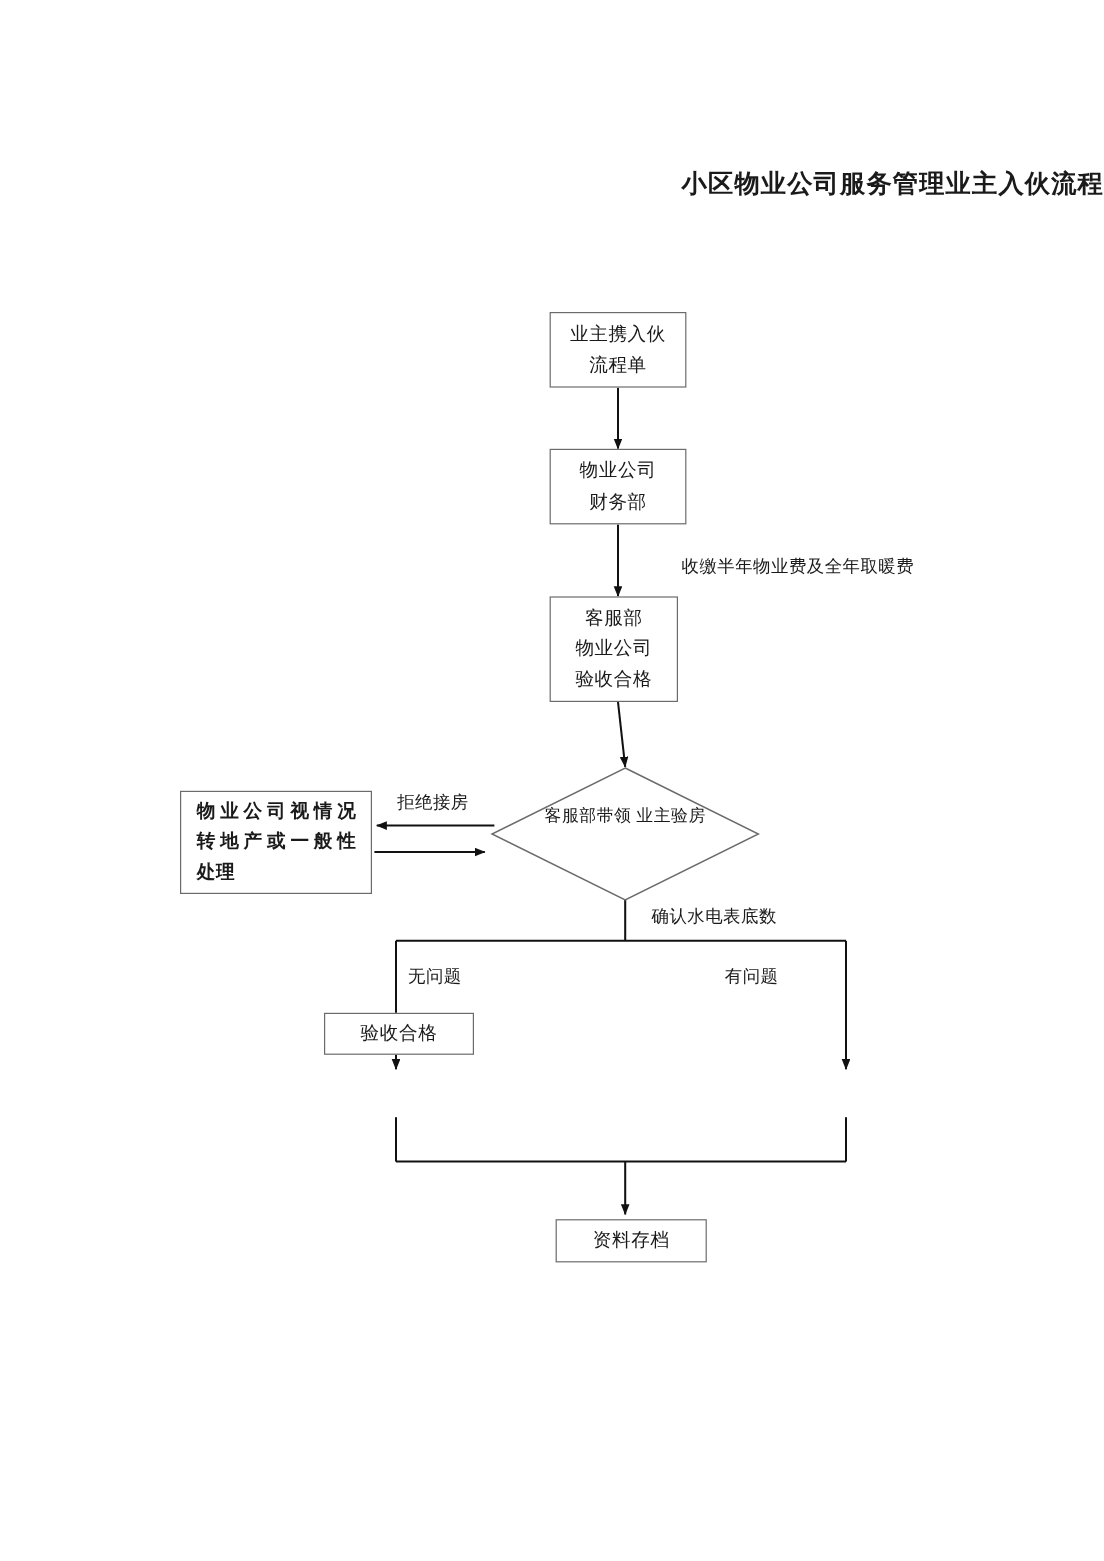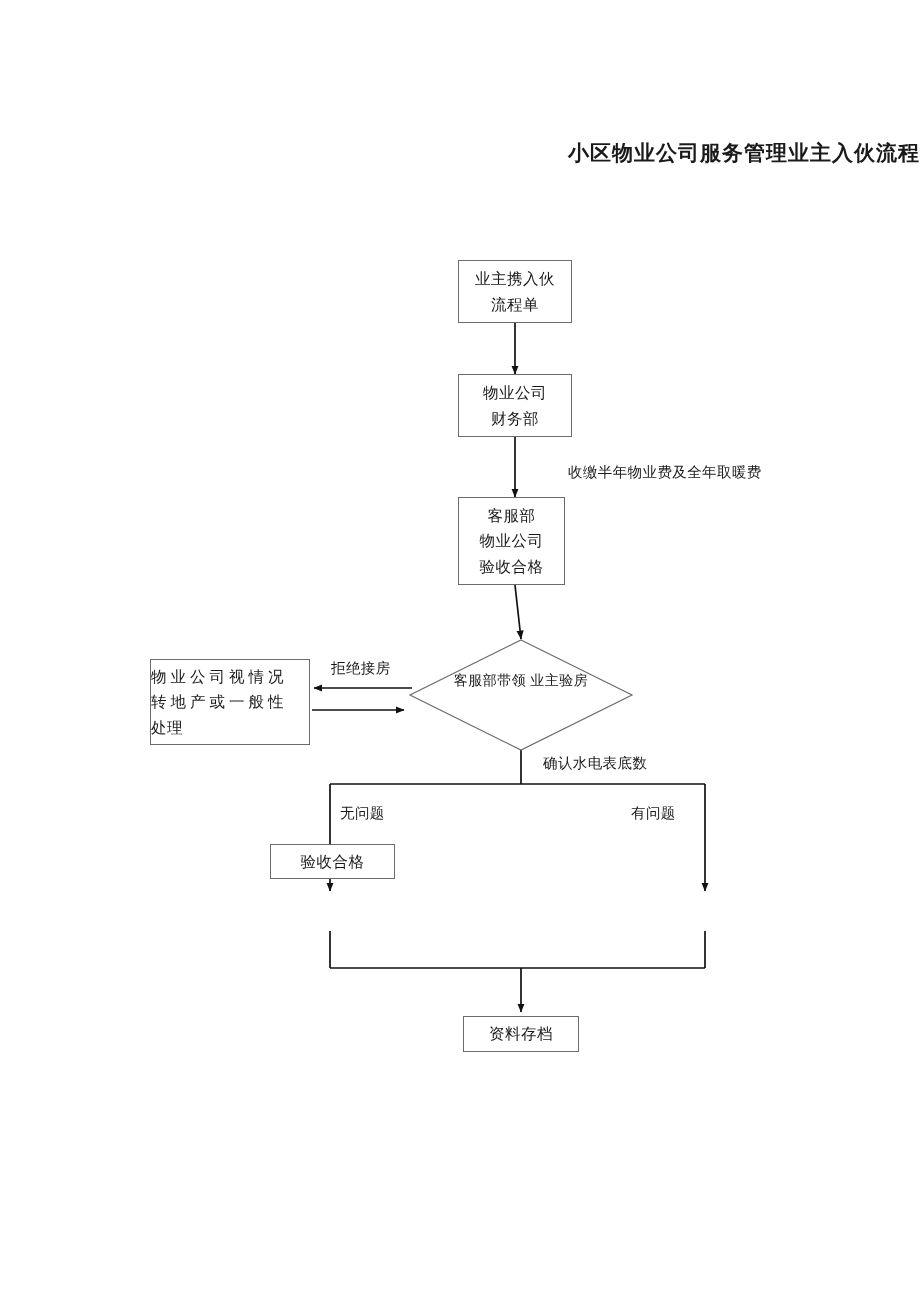--- a/index.html
+++ b/index.html
@@ -48,20 +48,22 @@
     justify-content: center;
     font-size: 15.5px;
     line-height: 1.62;
     letter-spacing: 0.5px;
     text-align: center;
     white-space: nowrap;
   }
   .node.left-align {
     align-items: flex-start;
     text-align: left;
+    padding-left: 13px;
+    font-weight: bold;
   }
   .node .ln {
     display: block;
   }
   .node.spread .ln {
     text-align: justify;
     text-align-last: justify;
     width: 133px;
     white-space: normal;
   }
@@ -157,24 +159,24 @@
 
   <div class="node spread left-align" style="left:150px; top:659px; width:160px; height:86px;">
     <span class="ln">物业公司视情况</span>
     <span class="ln">转地产或一般性</span>
     <span class="ln last">处理</span>
   </div>
 
   <div class="edge-label" style="left:543px; top:754px;">确认水电表底数</div>
 
   <div class="edge-label" style="left:340px; top:804px;">无问题</div>
-  <div class="edge-label" style="left:631px; top:804px;text-align:right;">有问题</div>
+  <div class="edge-label" style="left:604px; top:804px;text-align:right;">有问题</div>
 
   <div class="node" style="left:270px; top:844px; width:125px; height:35px;">
     <span class="ln">验收合格</span>
   </div>
 
 
-  <div class="node" style="left:463px; top:1016px; width:116px; height:36px;">
+  <div class="node" style="left:463px; top:1016px; width:126px; height:36px;">
     <span class="ln">资料存档</span>
   </div>
 
 </div>
 
 </body></html>

